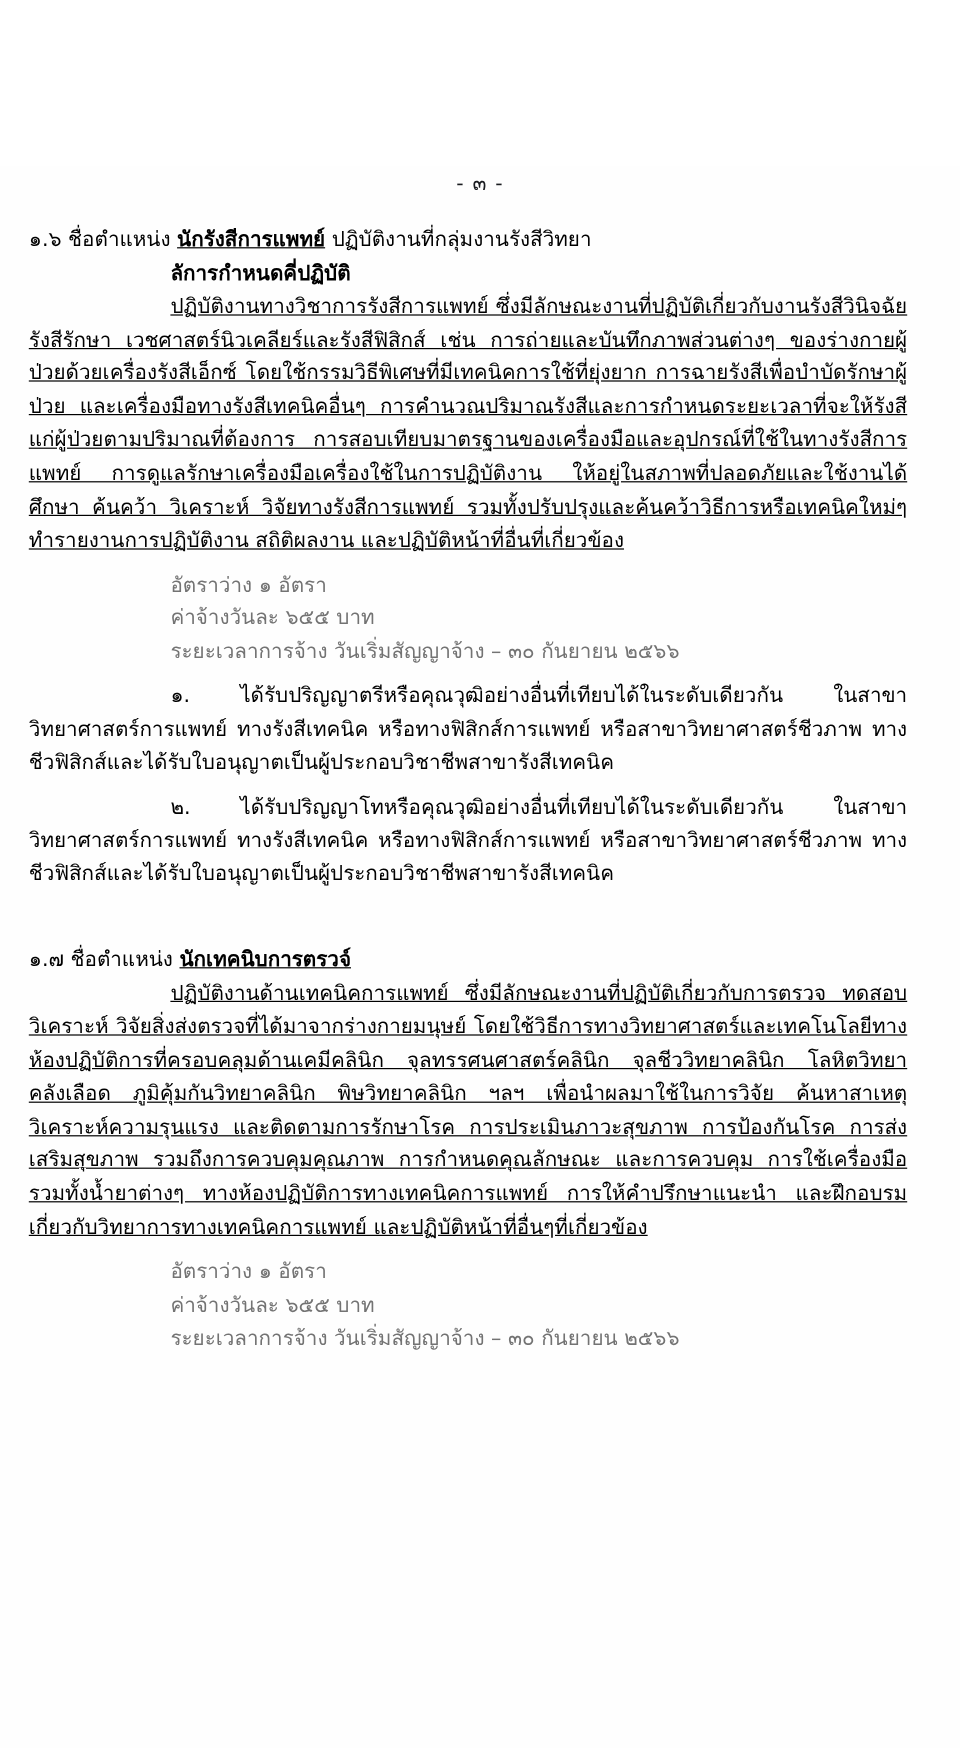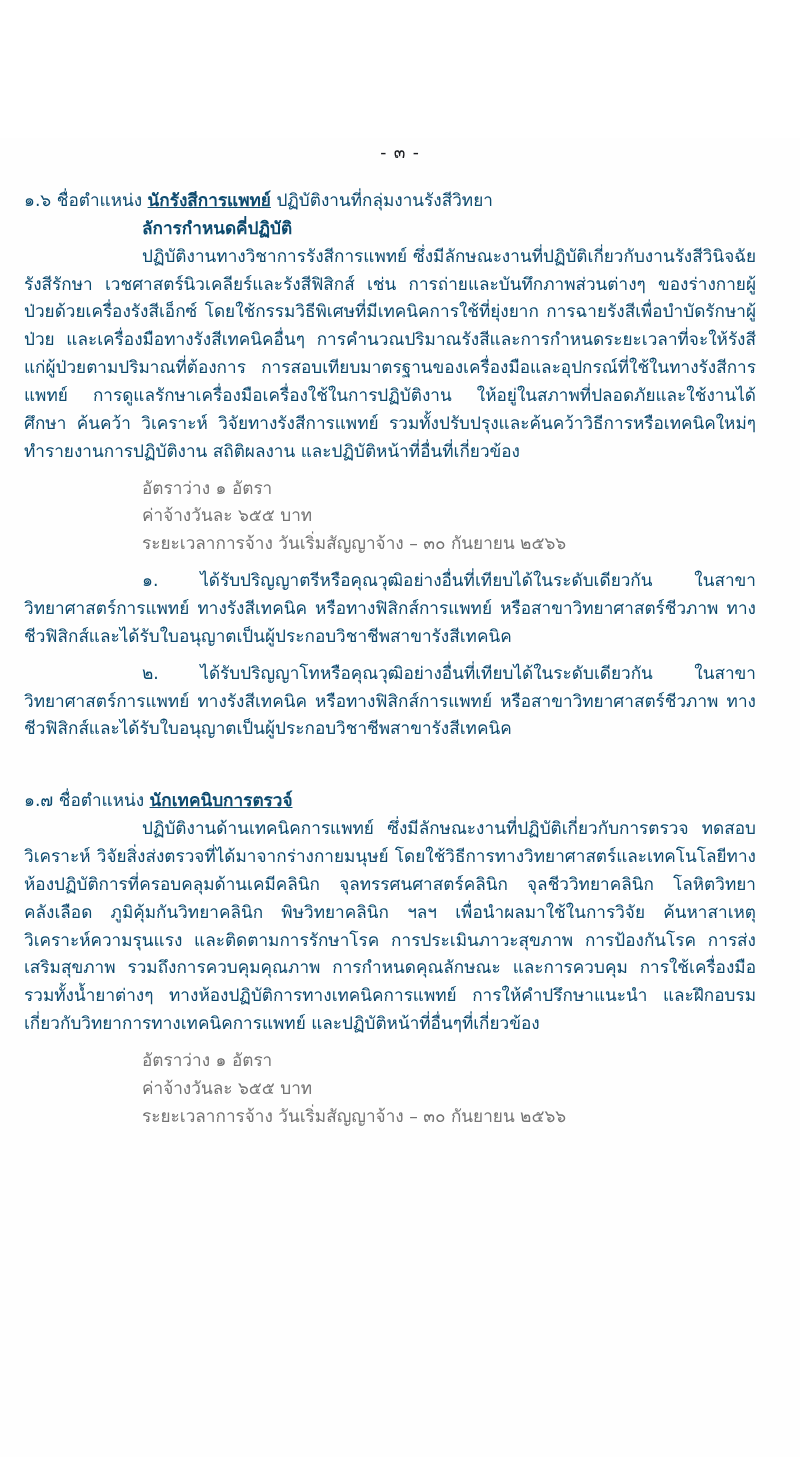--- a/index.html
+++ b/index.html
@@ -30,30 +30,31 @@
   }
   .content {
     margin: 22px 44px 0 24px;
   }
   .para {
     font-size: 17.2px;
     line-height: 1.62;
     text-align: justify;
     text-justify: inter-word;
     margin: 0 0 0 0;
-    color: #0c4a6e;
+    color: #000000;
   }
   .indent-head {
     margin-left: 0;
   }
   .indent-sub {
     margin-left: 118px;
   }
   .indent-body {
     text-indent: 118px;
+    text-decoration: underline;
   }
   .indent-item {
     text-indent: 118px;
   }
   .bold {
     font-weight: bold;
   }
   .uline {
     text-decoration: underline;
     font-weight: bold;

